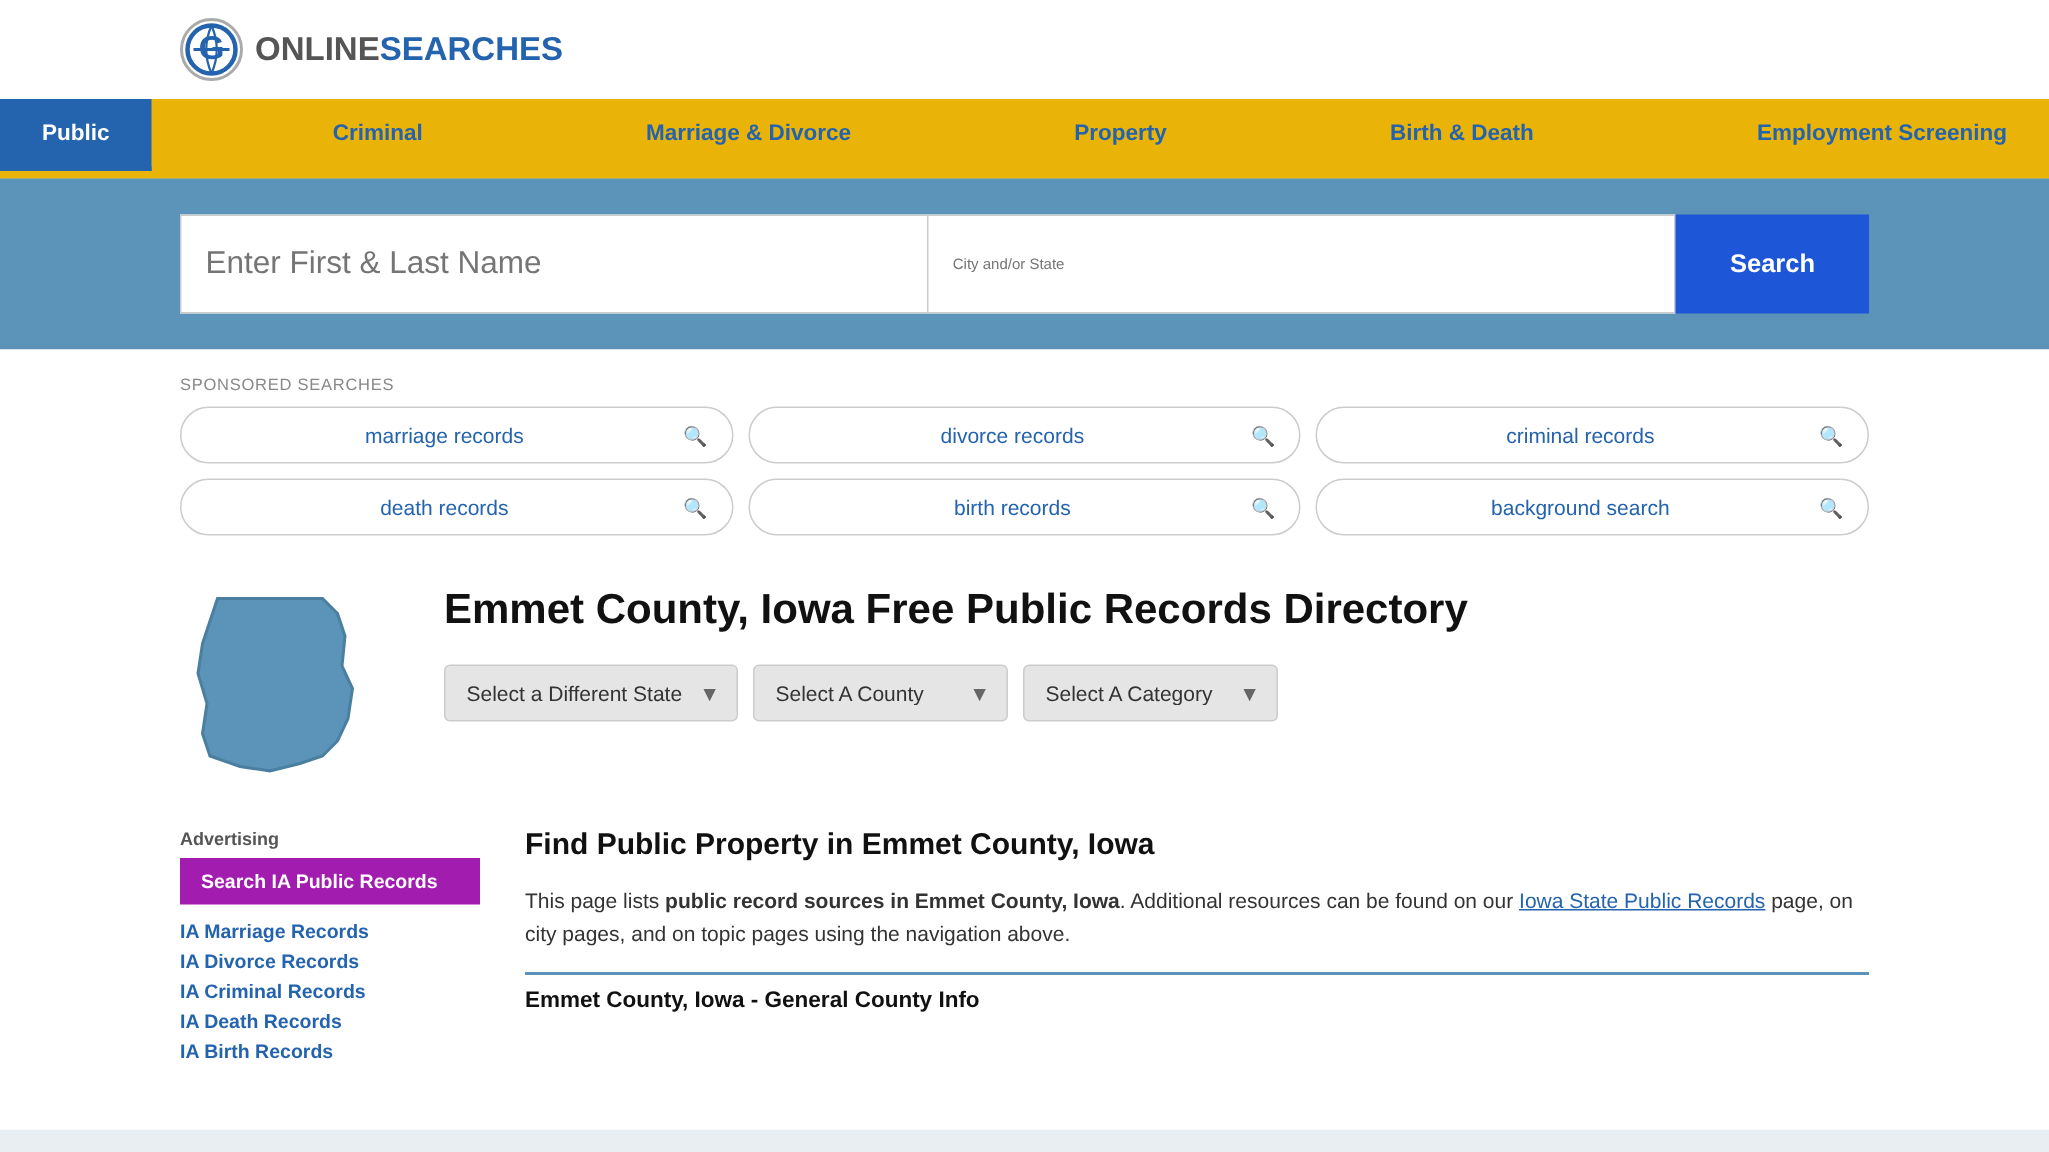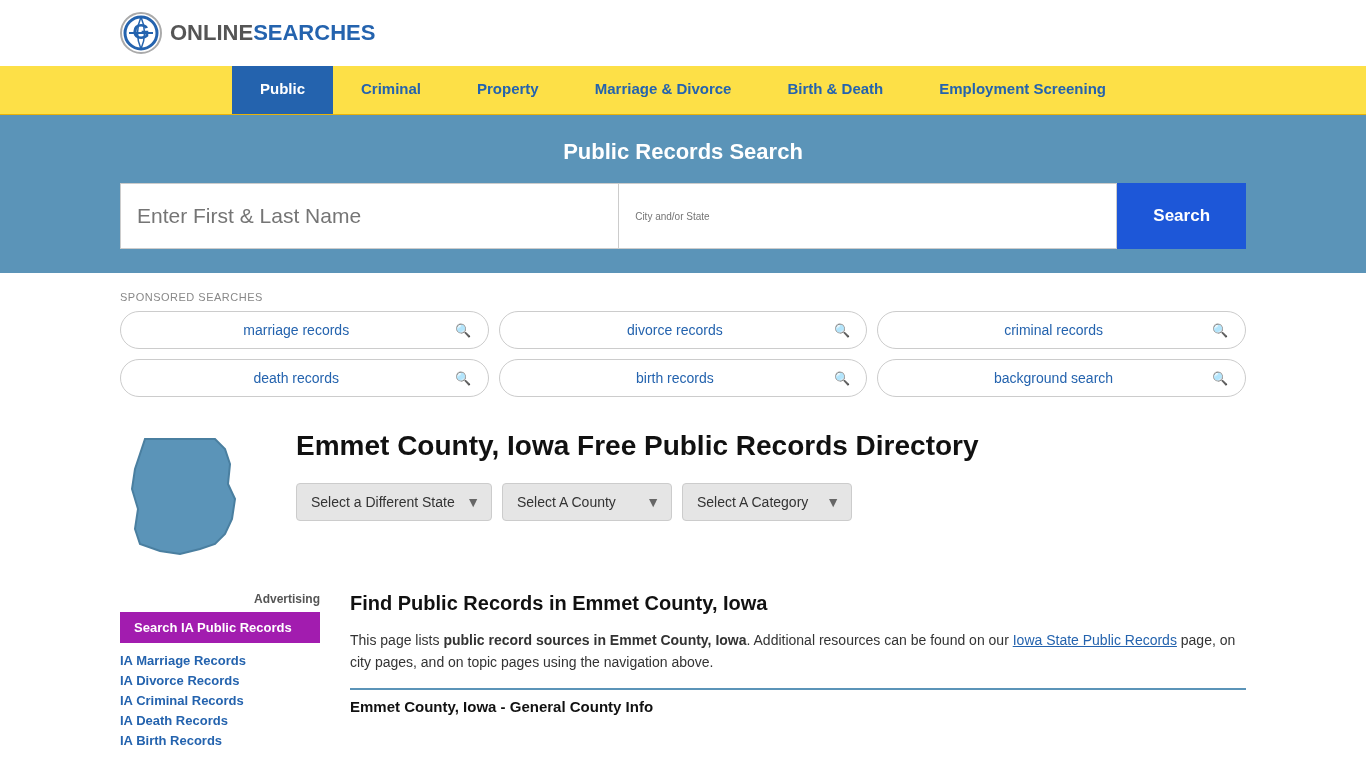--- a/index.html
+++ b/index.html
@@ -36,24 +36,24 @@
       font-weight: 900;
       color: #555;
     }
     .logo-searches {
       font-size: 22px;
       font-weight: 900;
       color: #2463ae;
     }
     
     .nav {
-      background: #fde047;
-      border-bottom: 1px solid #eab308;
-      display: flex;
-      justify-content: center;
+      background: #eab308;
+      border-bottom: 5px solid #eab308;
+      display: flex;
+      justify-content: space-between;
       gap: 0;
     }
     .nav-item {
       padding: 14px 28px;
       font-size: 15px;
       font-weight: bold;
       color: #2463ae;
       cursor: pointer;
       text-decoration: none;
       border-bottom: 3px solid transparent;
@@ -199,21 +199,20 @@
     }
     .sidebar {
       width: 200px;
       flex-shrink: 0;
     }
     .advertising-label {
       font-size: 12px;
       font-weight: bold;
       color: #555;
       margin-bottom: 6px;
-      text-align: right;
     }
     .sidebar-btn {
       display: block;
       background: #a21caf;
       color: #fff;
       font-size: 13px;
       font-weight: bold;
       padding: 8px 14px;
       text-decoration: none;
       margin-bottom: 10px;
@@ -290,28 +289,27 @@
       <div class="logo-text">
         <span class="logo-online">ONLINE</span>
         <span class="logo-searches">SEARCHES</span>
       </div>
     </div>
   </div>
 
   <nav class="nav">
     <a class="nav-item active">Public</a>
     <a class="nav-item">Criminal</a>
+    <a class="nav-item">Marriage &amp; Divorce</a>
     <a class="nav-item">Property</a>
-    <a class="nav-item">Marriage &amp; Divorce</a>
     <a class="nav-item">Birth &amp; Death</a>
     <a class="nav-item">Employment Screening</a>
   </nav>
 
   <div class="search-banner">
-    <div class="search-banner-title">Public Records Search</div>
     <div class="search-row">
       <input class="search-input" type="text" placeholder="Enter First &amp; Last Name" style="">
       <input class="search-input-city" type="text" placeholder="City and/or State" style="">
       <button class="search-btn">Search</button>
     </div>
   </div>
 
   <div style="background:#fff; padding: 18px 120px 40px;">
 
     <div>
@@ -383,21 +381,21 @@
         <div class="advertising-label">Advertising</div>
         <a class="sidebar-btn">Search IA Public Records</a>
         <a class="sidebar-link">IA Marriage Records</a>
         <a class="sidebar-link">IA Divorce Records</a>
         <a class="sidebar-link">IA Criminal Records</a>
         <a class="sidebar-link">IA Death Records</a>
         <a class="sidebar-link">IA Birth Records</a>
       </div>
 
       <div class="content-area">
-        <div class="find-records-title">Find Public Records in Emmet County, Iowa</div>
+        <div class="find-records-title">Find Public Property in Emmet County, Iowa</div>
         <p class="records-desc">
           <span>This page lists </span><b>public record sources in Emmet County, Iowa</b><span>. Additional resources can be found on our </span><a href="#">Iowa State Public Records</a><span> page, on city pages, and on topic pages using the navigation above.</span>
         </p>
         <hr class="section-divider">
         <div class="section-subheading">Emmet County, Iowa - General County Info</div>
       </div>
     </div>
 
   </div>
 

